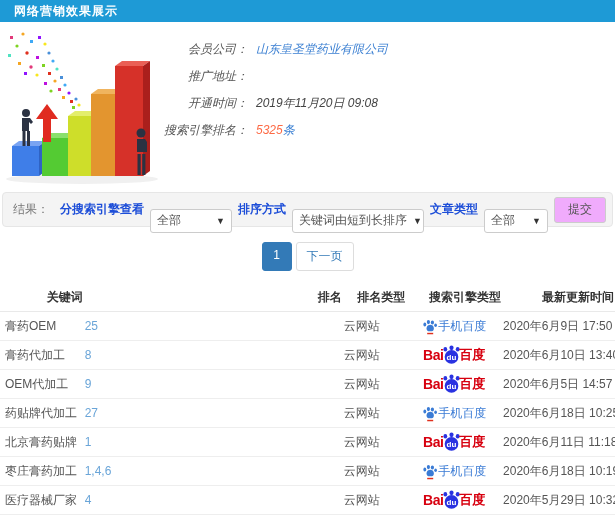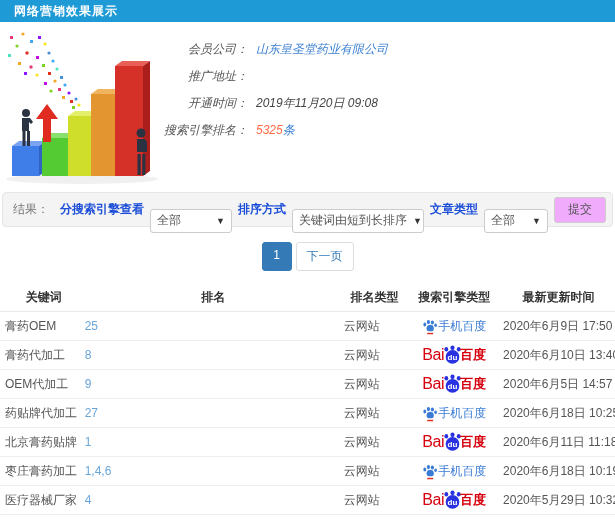--- a/index.html
+++ b/index.html
@@ -57,39 +57,39 @@
   }
   .page-item.active{
     background:var(--pagination-blue,#337ab7);
     border-color:var(--pagination-blue,#337ab7);color:#fff;
   }
   
   .results-table{
     width:100%;border-collapse:collapse;table-layout:fixed;margin-top:12px;
   }
   .results-table th{
-    text-align:center;font-weight:bold;color:#333;height:26px;
+    text-align:right;font-weight:bold;color:#333;height:26px;
     border-bottom:1px solid #e9e9e9;font-size:12px;
   }
   .results-table td{
     height:26px;border-bottom:1px solid #eee;color:#555;font-size:12px;
     overflow:hidden;white-space:nowrap;
   }
   .col-kw{width:83px;}
   .col-rank{width:257px;}
   .col-type{width:63px;}
   .col-engine{width:95px;}
   .col-time{width:112px;}
   .c-kw{padding-left:5px;color:#333;}
   th.c-kw{padding-left:5px;}
   .c-rank a{color:var(--rank-blue,#6aa5d8);text-decoration:none;cursor:pointer;}
   .c-engine{text-align:center;}
   .engine-wrap{display:inline-flex;align-items:center;gap:0;vertical-align:middle;}
   .mobile-label{color:var(--mobile-blue,#3a7bd5);}
-  .bai-text{color:var(--baidu-red,#d7000f);font-weight:normal;font-size:16px;letter-spacing:-0.5px;}
+  .bai-text{color:var(--baidu-red,#d7000f);font-weight:bold;font-size:14px;letter-spacing:-0.5px;}
   .baidu-cn{color:var(--baidu-red,#d7000f);font-weight:bold;font-size:13px;margin-left:-2px;}
   .baidu-wrap{gap:0;}
   .baidu-wrap svg{margin:0 -1px 2px -2px;}
 </style>
 </head>
 <body>
 
 <div class="topbar">
   <span>网络营销效果展示</span>
 </div>

